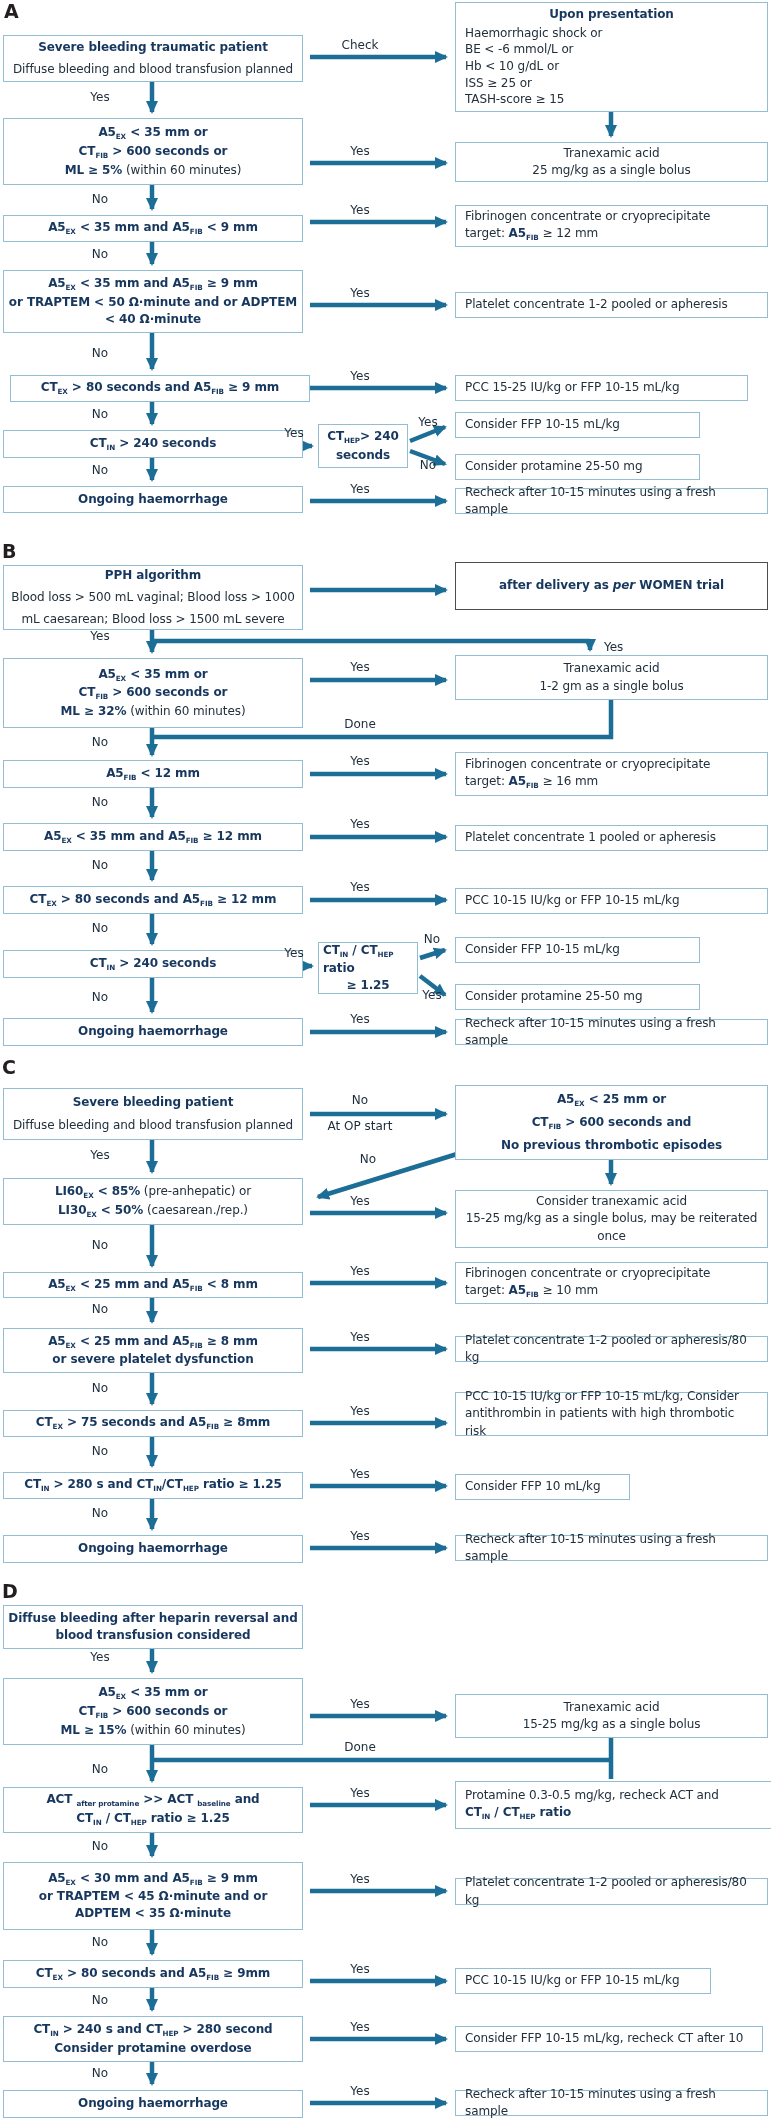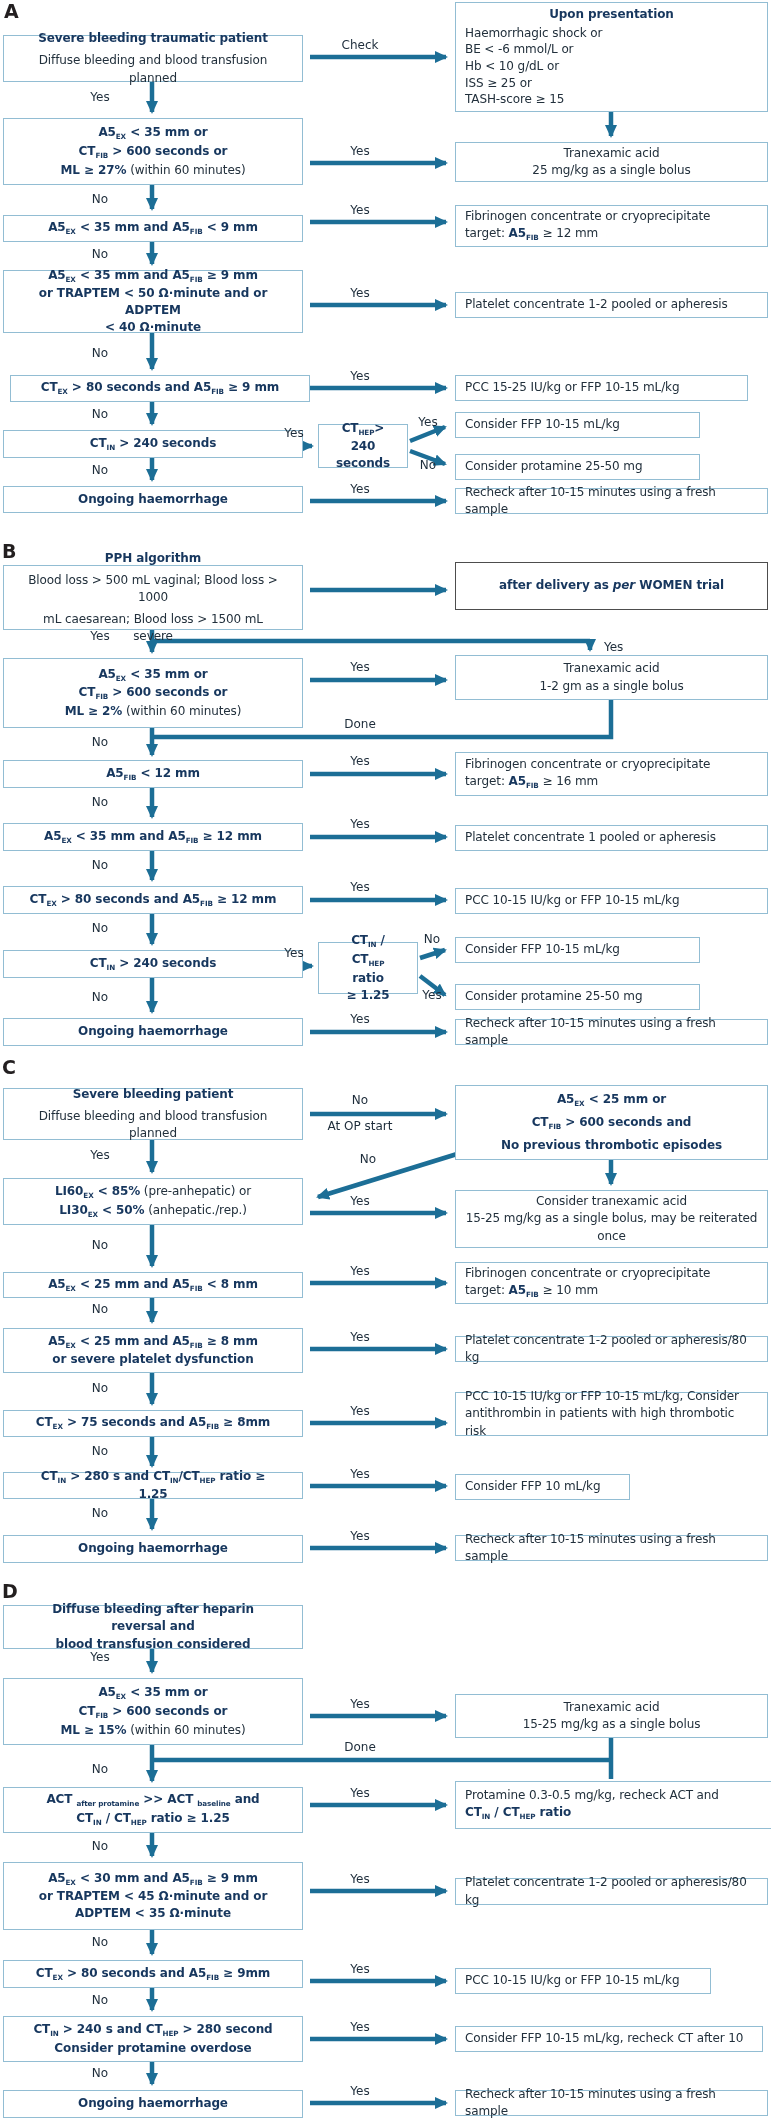--- a/index.html
+++ b/index.html
@@ -2,21 +2,21 @@
 <html><head>
 <meta charset="utf-8">
 <style>
   *{margin:0;padding:0;box-sizing:border-box}
   html,body{background:#fff}
   body{width:771px;height:2121px;position:relative;overflow:hidden;
        font-family:"DejaVu Sans","Liberation Sans",sans-serif;color:#22303c;font-size:12px}
   .node{position:absolute;border:1.5px solid #92bdd3;background:#fff;
         display:flex;flex-direction:column;justify-content:center;
         font-size:12px;line-height:1.42;z-index:2;letter-spacing:-0.1px}
-  .cond{align-items:center;text-align:center;padding:2px 21px}
+  .cond{align-items:center;text-align:left;padding:2px 4px}
   .act{padding:6px 9px;text-align:left;align-items:flex-start}
   .act.center{align-items:center;text-align:right}
   .b{font-weight:bold;color:#17375e}
   .i{font-style:italic}
   sub{font-size:0.6em;font-weight:inherit}
   .dark{border-color:#4d4d4d}
   .gapped > div + div{margin-top:5px}
   .spread{line-height:1.9}
   .t-center{align-items:stretch}
   .t-center > div:first-child{text-align:center;margin-bottom:2px}
@@ -127,21 +127,21 @@
     <div><span class="b">Upon presentation</span></div>
     <div><span>Haemorrhagic shock or</span></div>
     <div><span>BE &lt; -6 mmol/L or</span></div>
     <div><span>Hb &lt; 10 g/dL or</span></div>
     <div><span>ISS ≥ 25 or</span></div>
     <div><span>TASH-score ≥ 15</span></div>
   </div>
 <div class="node cond" style="left:3px;top:118px;width:300px;height:67px">
     <div><span class="b">A5</span><sub class="b">EX</sub><span class="b"> &lt; 35 mm or</span></div>
     <div><span class="b">CT</span><sub class="b">FIB</sub><span class="b"> &gt; 600 seconds or</span></div>
-    <div><span class="b">ML ≥ 27%</span><span> (within 60 minutes)</span></div>
+    <div><span class="b">ML ≥ 5%</span><span> (within 60 minutes)</span></div>
   </div>
 <div class="node act center" style="left:455px;top:142px;width:313px;height:40px">
     <div><span>Tranexamic acid</span></div>
     <div><span>25 mg/kg as a single bolus</span></div>
   </div>
 <div class="node cond" style="left:3px;top:215px;width:300px;height:27px">
     <div><span class="b">A5</span><sub class="b">EX</sub><span class="b"> &lt; 35 mm and A5</span><sub class="b">FIB</sub><span class="b"> &lt; 9 mm</span></div>
   </div>
 <div class="node act" style="left:455px;top:205px;width:313px;height:42px">
     <div><span>Fibrinogen concentrate or cryoprecipitate</span></div>
@@ -201,21 +201,21 @@
     <div><span class="b">PPH algorithm</span></div>
     <div><span>Blood loss &gt; 500 mL vaginal; Blood loss &gt; 1000</span></div>
     <div><span>mL caesarean; Blood loss &gt; 1500 mL severe</span></div>
   </div>
 <div class="node cond dark" style="left:455px;top:562px;width:313px;height:48px">
     <div><span class="b">after delivery as </span><span class="b i">per</span><span class="b"> WOMEN trial</span></div>
   </div>
 <div class="node cond" style="left:3px;top:658px;width:300px;height:70px">
     <div><span class="b">A5</span><sub class="b">EX</sub><span class="b"> &lt; 35 mm or</span></div>
     <div><span class="b">CT</span><sub class="b">FIB</sub><span class="b"> &gt; 600 seconds or</span></div>
-    <div><span class="b">ML ≥ 2%</span><span> (within 60 minutes)</span></div>
+    <div><span class="b">ML ≥ 32%</span><span> (within 60 minutes)</span></div>
   </div>
 <div class="node act center" style="left:455px;top:655px;width:313px;height:45px">
     <div><span>Tranexamic acid</span></div>
     <div><span>1-2 gm as a single bolus</span></div>
   </div>
 <div class="node cond" style="left:3px;top:760px;width:300px;height:28px">
     <div><span class="b">A5</span><sub class="b">FIB</sub><span class="b"> &lt; 12 mm</span></div>
   </div>
 <div class="node act indent2" style="left:455px;top:752px;width:313px;height:44px">
     <div><span>Fibrinogen concentrate or cryoprecipitate</span></div>
@@ -274,21 +274,21 @@
     <div><span class="b">Severe bleeding patient</span></div>
     <div><span>Diffuse bleeding and blood transfusion planned</span></div>
   </div>
 <div class="node cond spread" style="left:455px;top:1085px;width:313px;height:75px">
     <div><span class="b">A5</span><sub class="b">EX</sub><span class="b"> &lt; 25 mm or</span></div>
     <div><span class="b">CT</span><sub class="b">FIB</sub><span class="b"> &gt; 600 seconds and</span></div>
     <div><span class="b">No previous thrombotic episodes</span></div>
   </div>
 <div class="node cond" style="left:3px;top:1178px;width:300px;height:47px">
     <div><span class="b">LI60</span><sub class="b">EX</sub><span class="b"> &lt; 85%</span><span> (pre-anhepatic) or</span></div>
-    <div><span class="b">LI30</span><sub class="b">EX</sub><span class="b"> &lt; 50%</span><span> (anhepatic./rep.)</span></div>
+    <div><span class="b">LI30</span><sub class="b">EX</sub><span class="b"> &lt; 50%</span><span> (caesarean./rep.)</span></div>
   </div>
 <div class="node act center" style="left:455px;top:1190px;width:313px;height:58px">
     <div><span>Consider tranexamic acid</span></div>
     <div><span>15-25 mg/kg as a single bolus, may be reiterated</span></div>
     <div><span>once</span></div>
   </div>
 <div class="node cond" style="left:3px;top:1272px;width:300px;height:26px">
     <div><span class="b">A5</span><sub class="b">EX</sub><span class="b"> &lt; 25 mm and A5</span><sub class="b">FIB</sub><span class="b"> &lt; 8 mm</span></div>
   </div>
 <div class="node act" style="left:455px;top:1262px;width:313px;height:42px">

